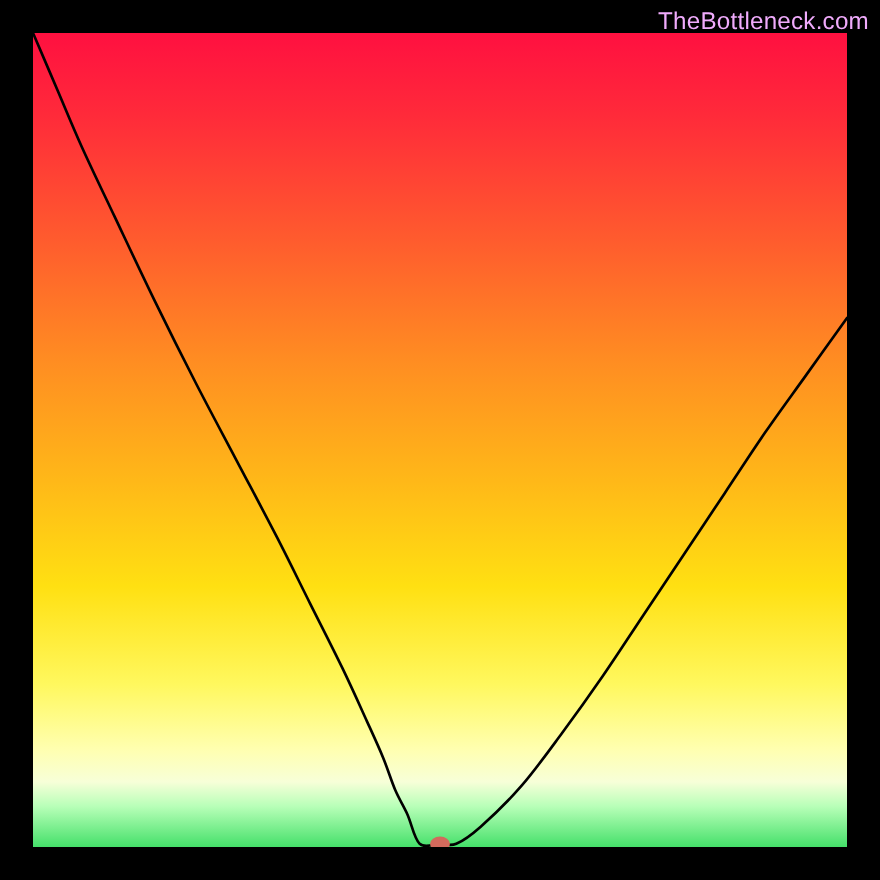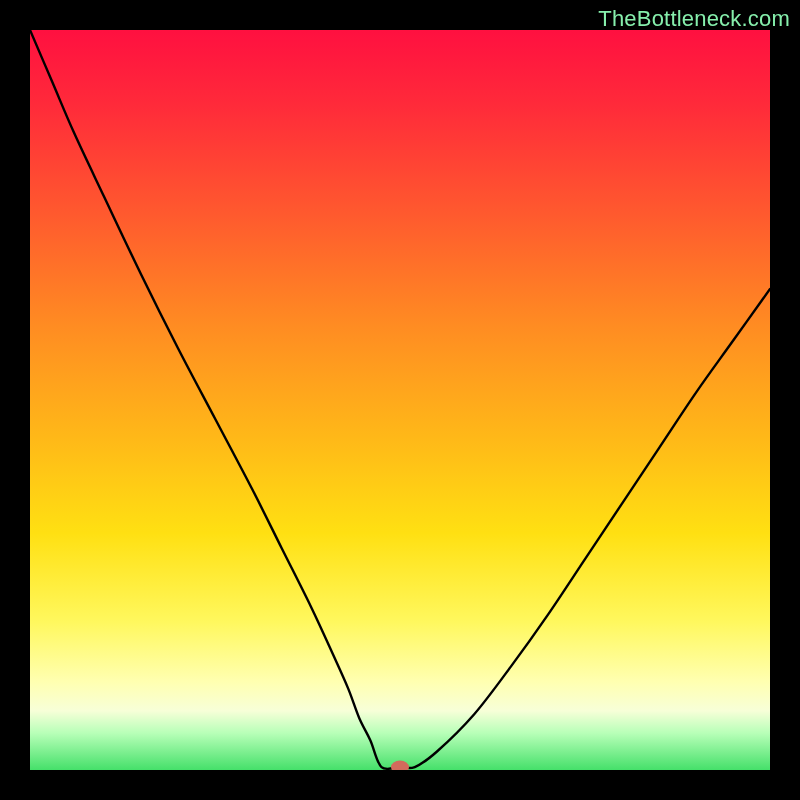--- a/index.html
+++ b/index.html
@@ -34,21 +34,21 @@
     position: absolute;
     left: 0; top: 0;
     width: 740px; height: 740px;
   }
   .watermark {
     position: absolute;
     top: 6px;
     right: 10px;
     font-family: Arial, Helvetica, sans-serif;
     font-size: 22px;
-    color: #86efac;
+    color: #f0abfc;
     letter-spacing: 0.2px;
     user-select: none;
   }
 </style>
 </head>
 <body>
 
 <div class="frame">
   <div class="watermark">TheBottleneck.com</div>
   <div class="plot-area">

